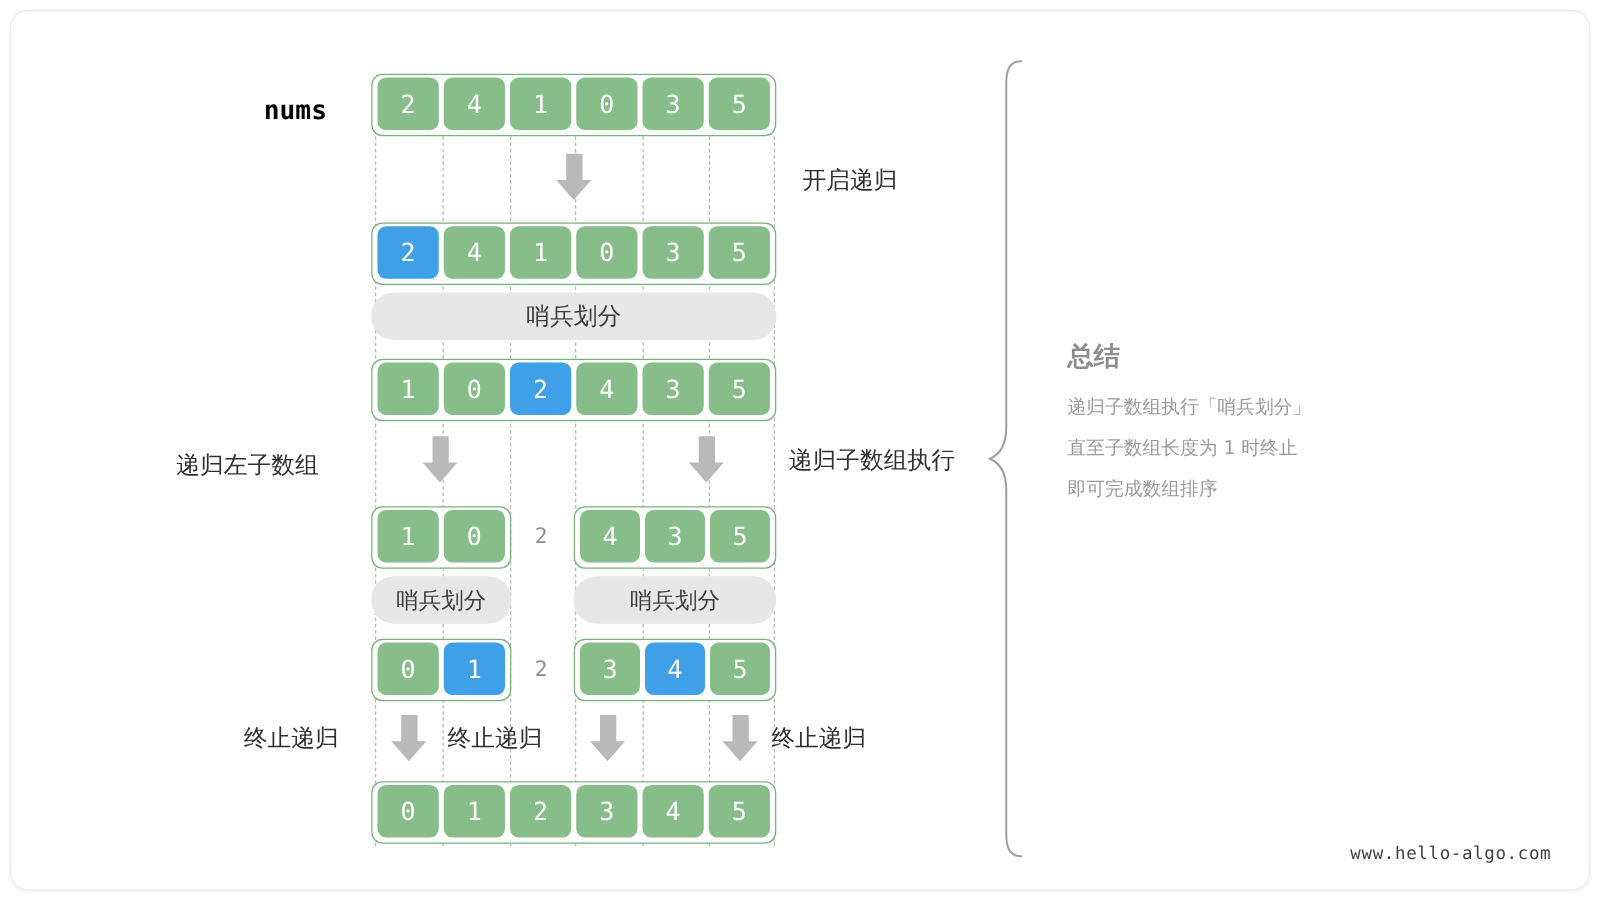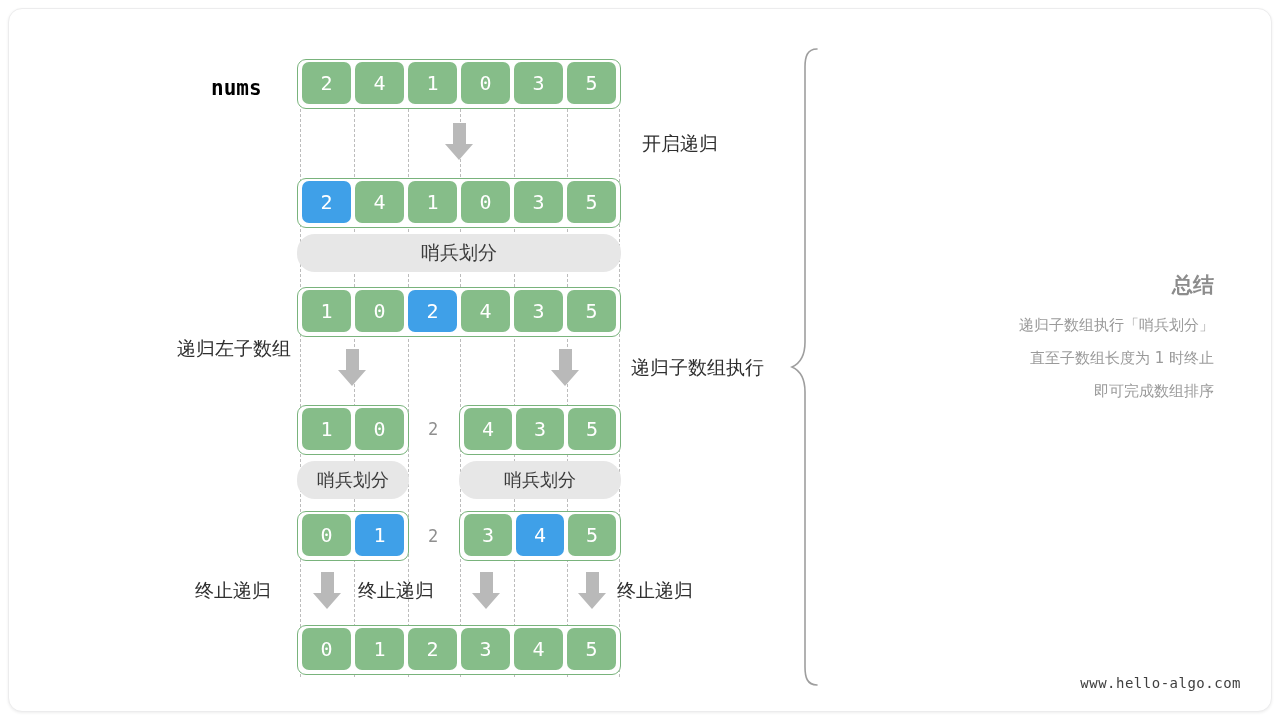--- a/index.html
+++ b/index.html
@@ -101,21 +101,21 @@
   .varname{
     position:absolute;
     color:#000000;
     font-family:"DejaVu Sans Mono","Liberation Mono",monospace;
     font-weight:bold;
     font-size:21px;
     white-space:nowrap;
   }
 
   
-  #summary{position:absolute;left:845px;top:262px;width:360px;text-align:right;}
+  #summary{position:absolute;left:845px;top:262px;width:360px;text-align:left;}
   #summary .sum-title{
     color:#8c8c8c;font-weight:bold;font-size:21px;margin-bottom:10px;
     font-family:"DejaVu Sans","Liberation Sans",sans-serif;
   }
   #summary .sum-line{
     color:#9a9a9a;font-size:15px;line-height:33px;
     font-family:"DejaVu Sans","Liberation Sans",sans-serif;
   }
 
   .watermark{
@@ -175,21 +175,21 @@
   </div>
 
   <div class="arrow" style="left:329px;top:340px;width:29px;height:37px;">
     <div class="stem"></div>
       <div class="head"></div>
   </div>
   <div class="arrow" style="left:542px;top:340px;width:29px;height:37px;">
     <div class="stem"></div>
       <div class="head"></div>
   </div>
-  <div class="label" style="left:132px;top:327px;margin-left:36px;">递归左子数组</div>
+  <div class="label" style="left:132px;top:350px;">递归左子数组</div>
   <div class="label" style="left:622px;top:346px;">递归子数组执行</div>
 
   <div class="group" style="left:288px;top:396px;width:112px;height:50px;">
     <div class="cell">1</div>
     <div class="cell">0</div>
   </div>
   <div class="lone" style="left:397px;top:410px;">2</div>
   <div class="group" style="left:450px;top:396px;width:162px;height:50px;">
     <div class="cell">4</div>
     <div class="cell">3</div>

